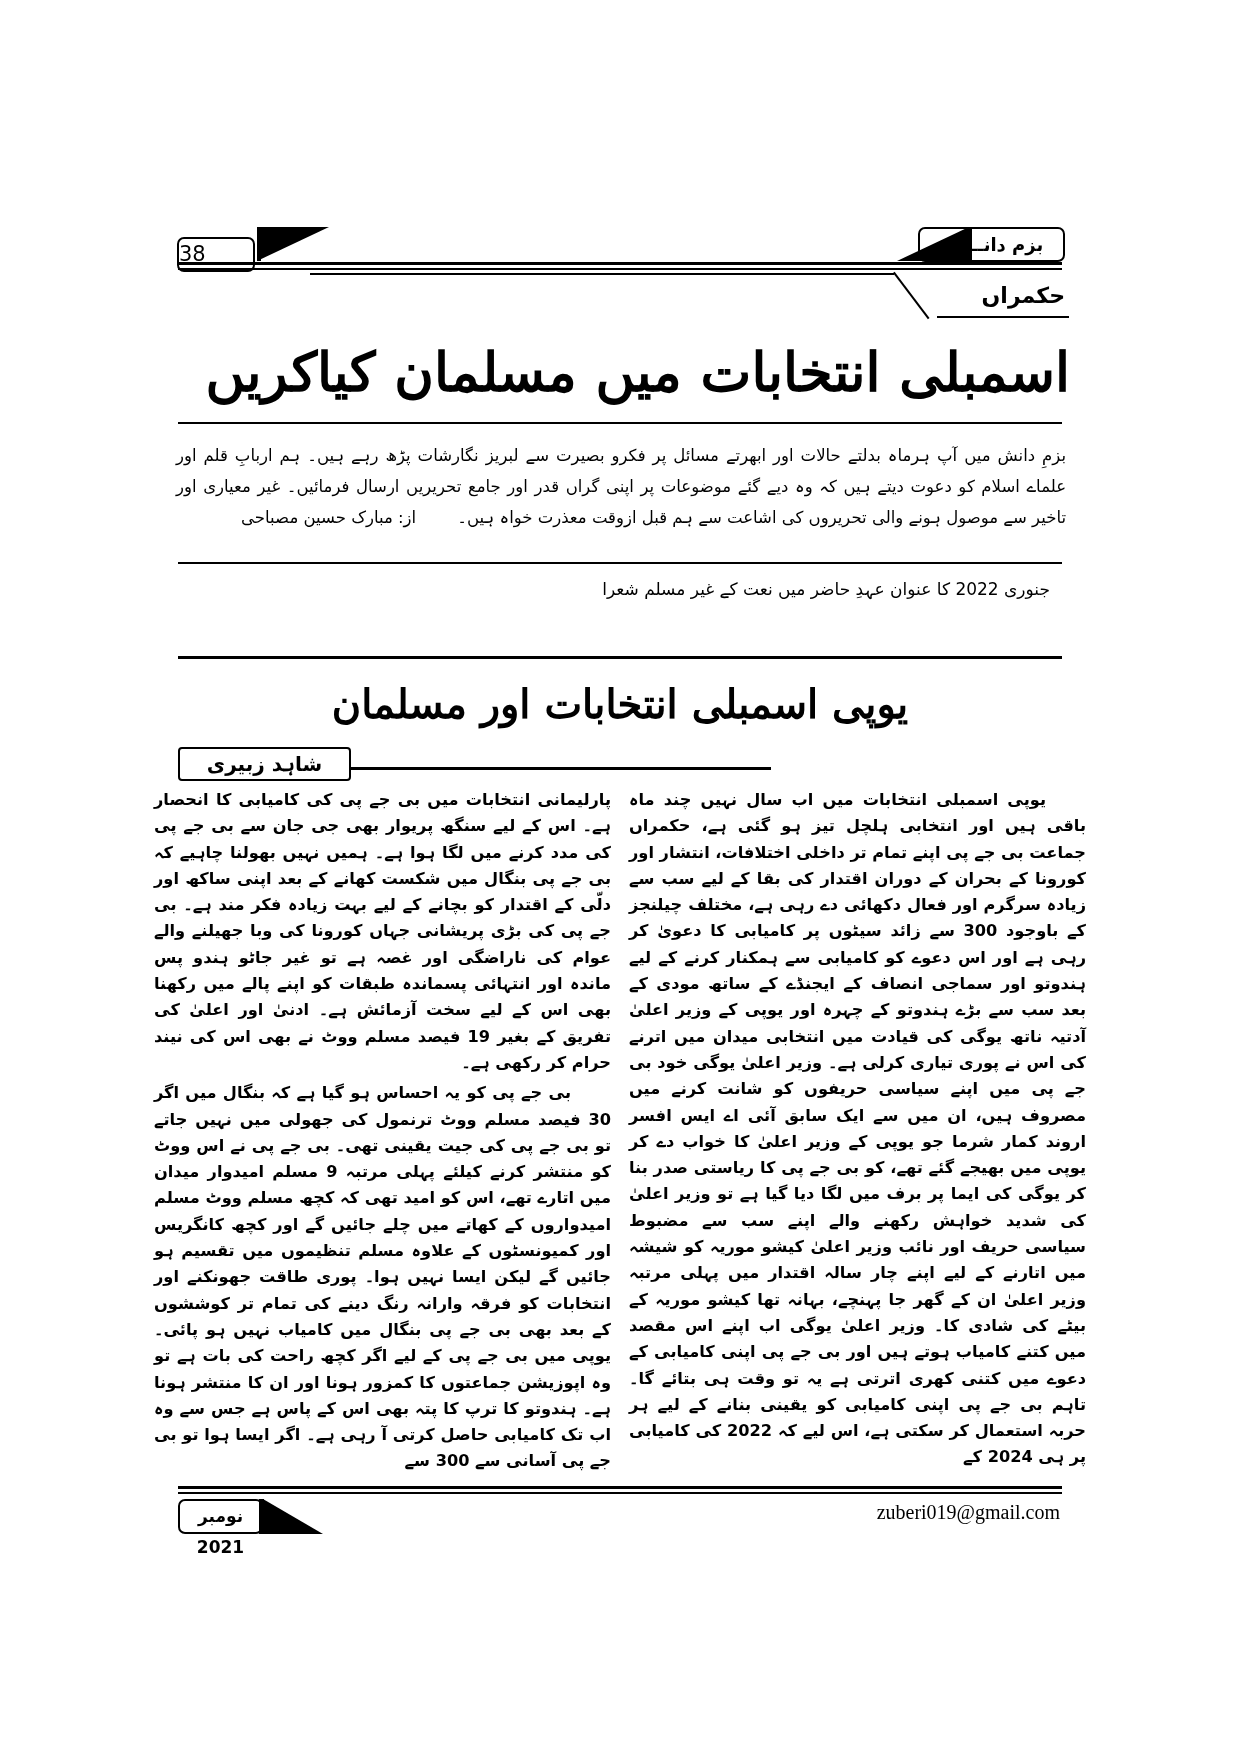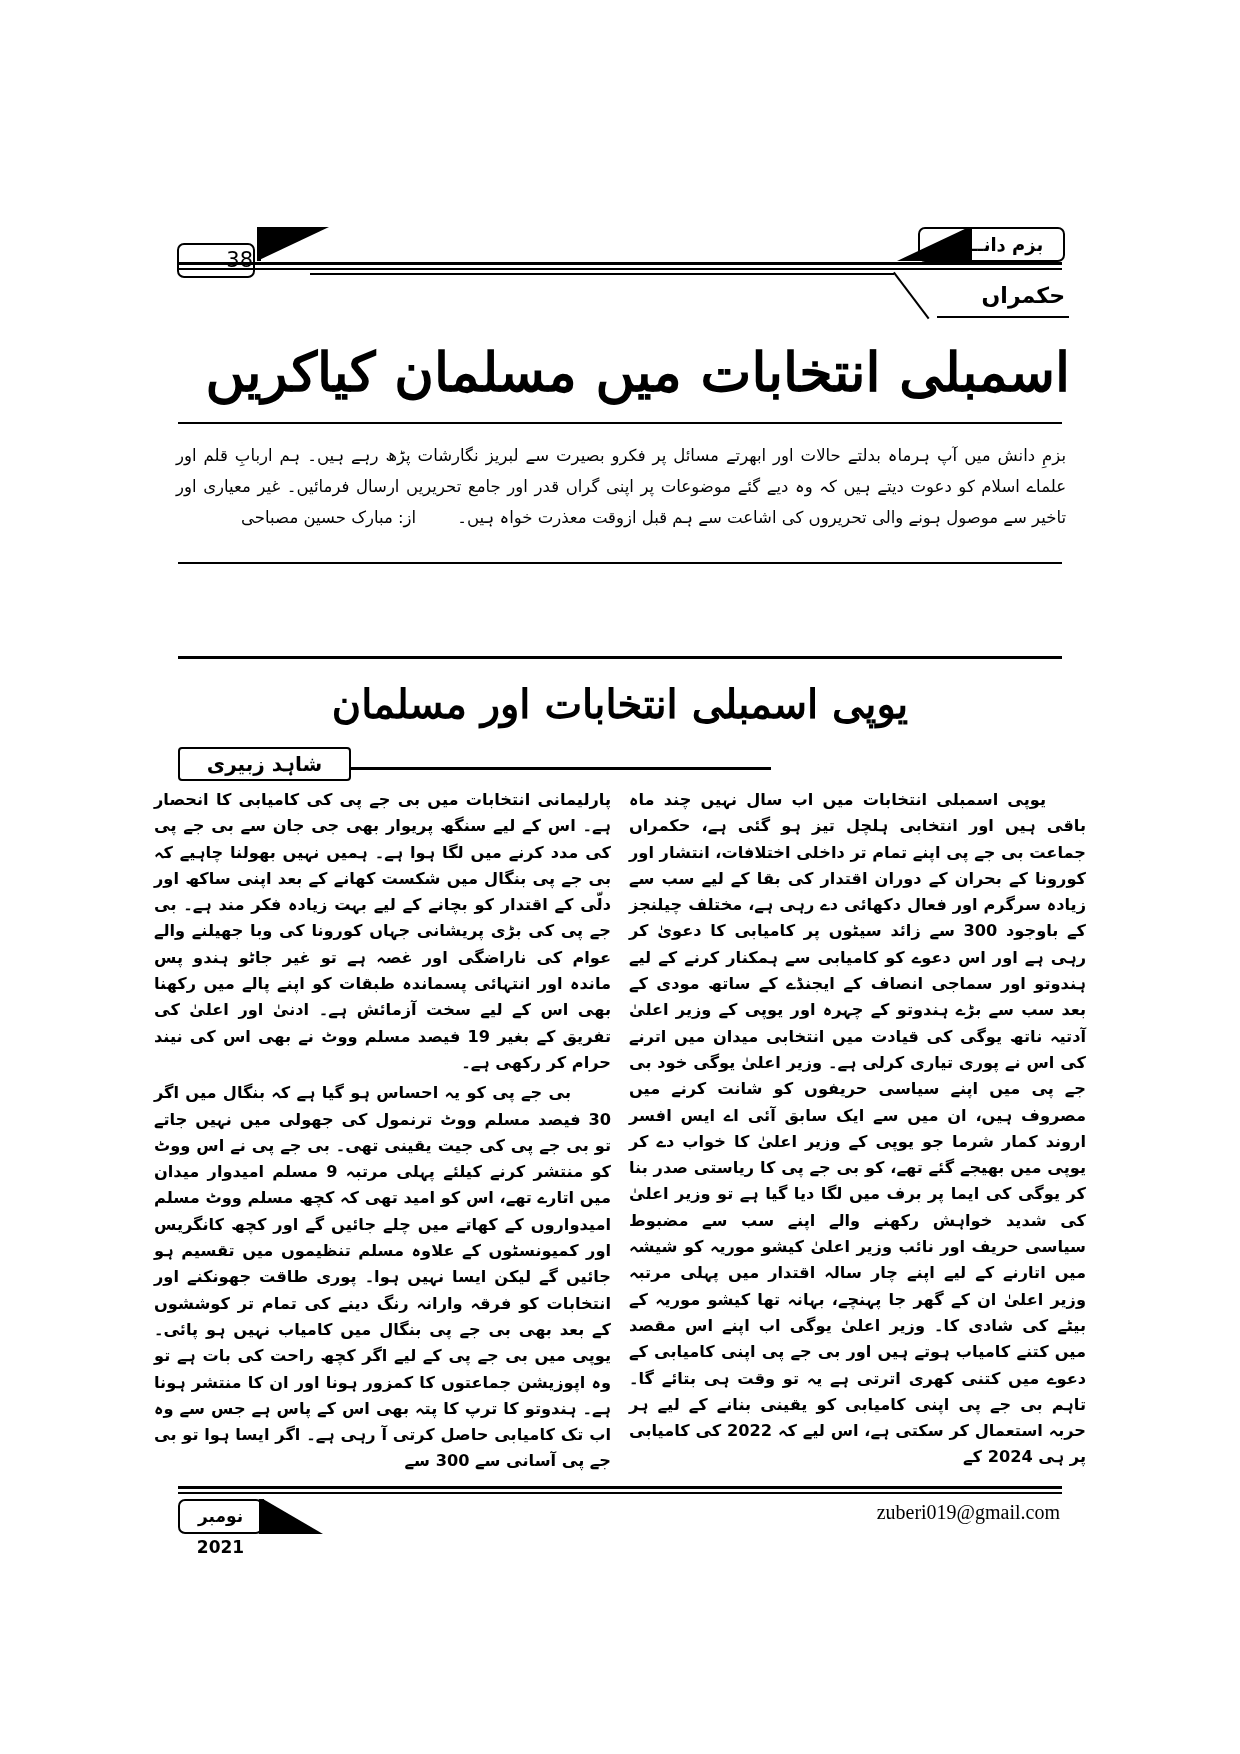--- a/index.html
+++ b/index.html
@@ -1,21 +1,21 @@
 <!DOCTYPE html>
 <html><head>
 <meta charset="utf-8">
 <style>
   html, body { margin: 0; padding: 0; background: #ffffff; }
   body { width: 1240px; height: 1754px; position: relative; overflow: hidden; color: #000; font-family: "DejaVu Sans", sans-serif; }
   .abs { position: absolute; }
   .urdu { direction: rtl; font-family: "DejaVu Sans", sans-serif; }
 
   
-  .page-num-box { left: 177px; top: 243px; width: 74px; height: 31px; border: 2px solid #000; border-radius: 7px; font-family: "DejaVu Sans", sans-serif; font-size: 21px; text-align: right; line-height: 31px; }
+  .page-num-box { left: 177px; top: 237px; width: 74px; height: 31px; border: 2px solid #000; border-radius: 7px; font-family: "DejaVu Sans", sans-serif; font-size: 21px; text-align: left; line-height: 31px; }
   .tri-left { left: 257px; top: 227px; width: 0; height: 0; border-top: 34px solid #000; border-right: 72px solid transparent; }
   .tri-left-rect { left: 257px; top: 227px; width: 4px; height: 34px; background:#000; }
   .tri-right { left: 897px; top: 227px; width: 0; height: 0; border-bottom: 34px solid #000; border-left: 72px solid transparent; }
   .tri-right-rect { left: 967px; top: 227px; width: 5px; height: 34px; background:#000; }
   .mag-box { left: 909px; top: 227px; width: 152px; height: 31px; border: 2px solid #000; border-radius: 7px; font-size: 18px; font-weight: bold; text-align: center; line-height: 31px; left: 918px; width: 143px; }
   .rule-thick { height: 3px; background: #000; }
   .rule-thin { height: 1.5px; background: #000; }
   .section-line { left: 310px; top: 273px; width: 584px; height: 2px; background:#000; }
   .section-diag { left: 893px; top: 273px; width: 2px; height: 58px; background:#000; transform-origin: top left; transform: rotate(-37deg); }
   .section-under { left: 937px; top: 316px; width: 132px; height: 2px; background:#000; }
@@ -71,20 +71,24 @@
 <div class="abs main-title urdu">اسمبلی انتخابات میں مسلمان کیاکریں</div>
 <div class="abs title-rule"></div>
 
 <div class="abs intro urdu">
   <span>بزمِ دانش میں آپ ہرماہ بدلتے حالات اور ابھرتے مسائل پر فکرو بصیرت سے لبریز نگارشات پڑھ رہے ہیں۔ ہم اربابِ قلم اور علماے اسلام کو دعوت دیتے ہیں کہ وہ دیے گئے موضوعات پر اپنی گراں قدر اور جامع تحریریں ارسال فرمائیں۔ غیر معیاری اور تاخیر سے موصول ہونے والی تحریروں کی اشاعت سے ہم قبل ازوقت معذرت خواہ ہیں۔</span>
   <span class="intro-author">از: مبارک حسین مصباحی</span>
 </div>
 <div class="abs intro-rule"></div>
 
 <div class="abs topics">
+  <div class="topic-row">
+    <span class="topic-label">جنوری 2022 کا عنوان</span>
+    <span class="topic-value">عہدِ حاضر میں نعت کے غیر مسلم شعرا</span>
+  </div>
 </div>
 <div class="abs topic-rule"></div>
 
 <div class="abs article-title urdu">یوپی اسمبلی انتخابات اور مسلمان</div>
 <div class="abs author-box urdu">شاہد زبیری</div>
 <div class="abs author-line"></div>
 
 <div class="abs col col-right urdu">
   <p class="indent">یوپی اسمبلی انتخابات میں اب سال نہیں چند ماہ باقی ہیں اور انتخابی ہلچل تیز ہو گئی ہے، حکمراں جماعت بی جے پی اپنے تمام تر داخلی اختلافات، انتشار اور کورونا کے بحران کے دوران اقتدار کی بقا کے لیے سب سے زیادہ سرگرم اور فعال دکھائی دے رہی ہے، مختلف چیلنجز کے باوجود 300 سے زائد سیٹوں پر کامیابی کا دعویٰ کر رہی ہے اور اس دعوے کو کامیابی سے ہمکنار کرنے کے لیے ہندوتو اور سماجی انصاف کے ایجنڈے کے ساتھ مودی کے بعد سب سے بڑے ہندوتو کے چہرہ اور یوپی کے وزیر اعلیٰ آدتیہ ناتھ یوگی کی قیادت میں انتخابی میدان میں اترنے کی اس نے پوری تیاری کرلی ہے۔ وزیر اعلیٰ یوگی خود بی جے پی میں اپنے سیاسی حریفوں کو شانت کرنے میں مصروف ہیں، ان میں سے ایک سابق آئی اے ایس افسر اروند کمار شرما جو یوپی کے وزیر اعلیٰ کا خواب دے کر یوپی میں بھیجے گئے تھے، کو بی جے پی کا ریاستی صدر بنا کر یوگی کی ایما پر برف میں لگا دیا گیا ہے تو وزیر اعلیٰ کی شدید خواہش رکھنے والے اپنے سب سے مضبوط سیاسی حریف اور نائب وزیر اعلیٰ کیشو موریہ کو شیشہ میں اتارنے کے لیے اپنے چار سالہ اقتدار میں پہلی مرتبہ وزیر اعلیٰ ان کے گھر جا پہنچے، بہانہ تھا کیشو موریہ کے بیٹے کی شادی کا۔ وزیر اعلیٰ یوگی اب اپنے اس مقصد میں کتنے کامیاب ہوتے ہیں اور بی جے پی اپنی کامیابی کے دعوے میں کتنی کھری اترتی ہے یہ تو وقت ہی بتائے گا۔ تاہم بی جے پی اپنی کامیابی کو یقینی بنانے کے لیے ہر حربہ استعمال کر سکتی ہے، اس لیے کہ 2022 کی کامیابی پر ہی 2024 کے</p>
 </div>

